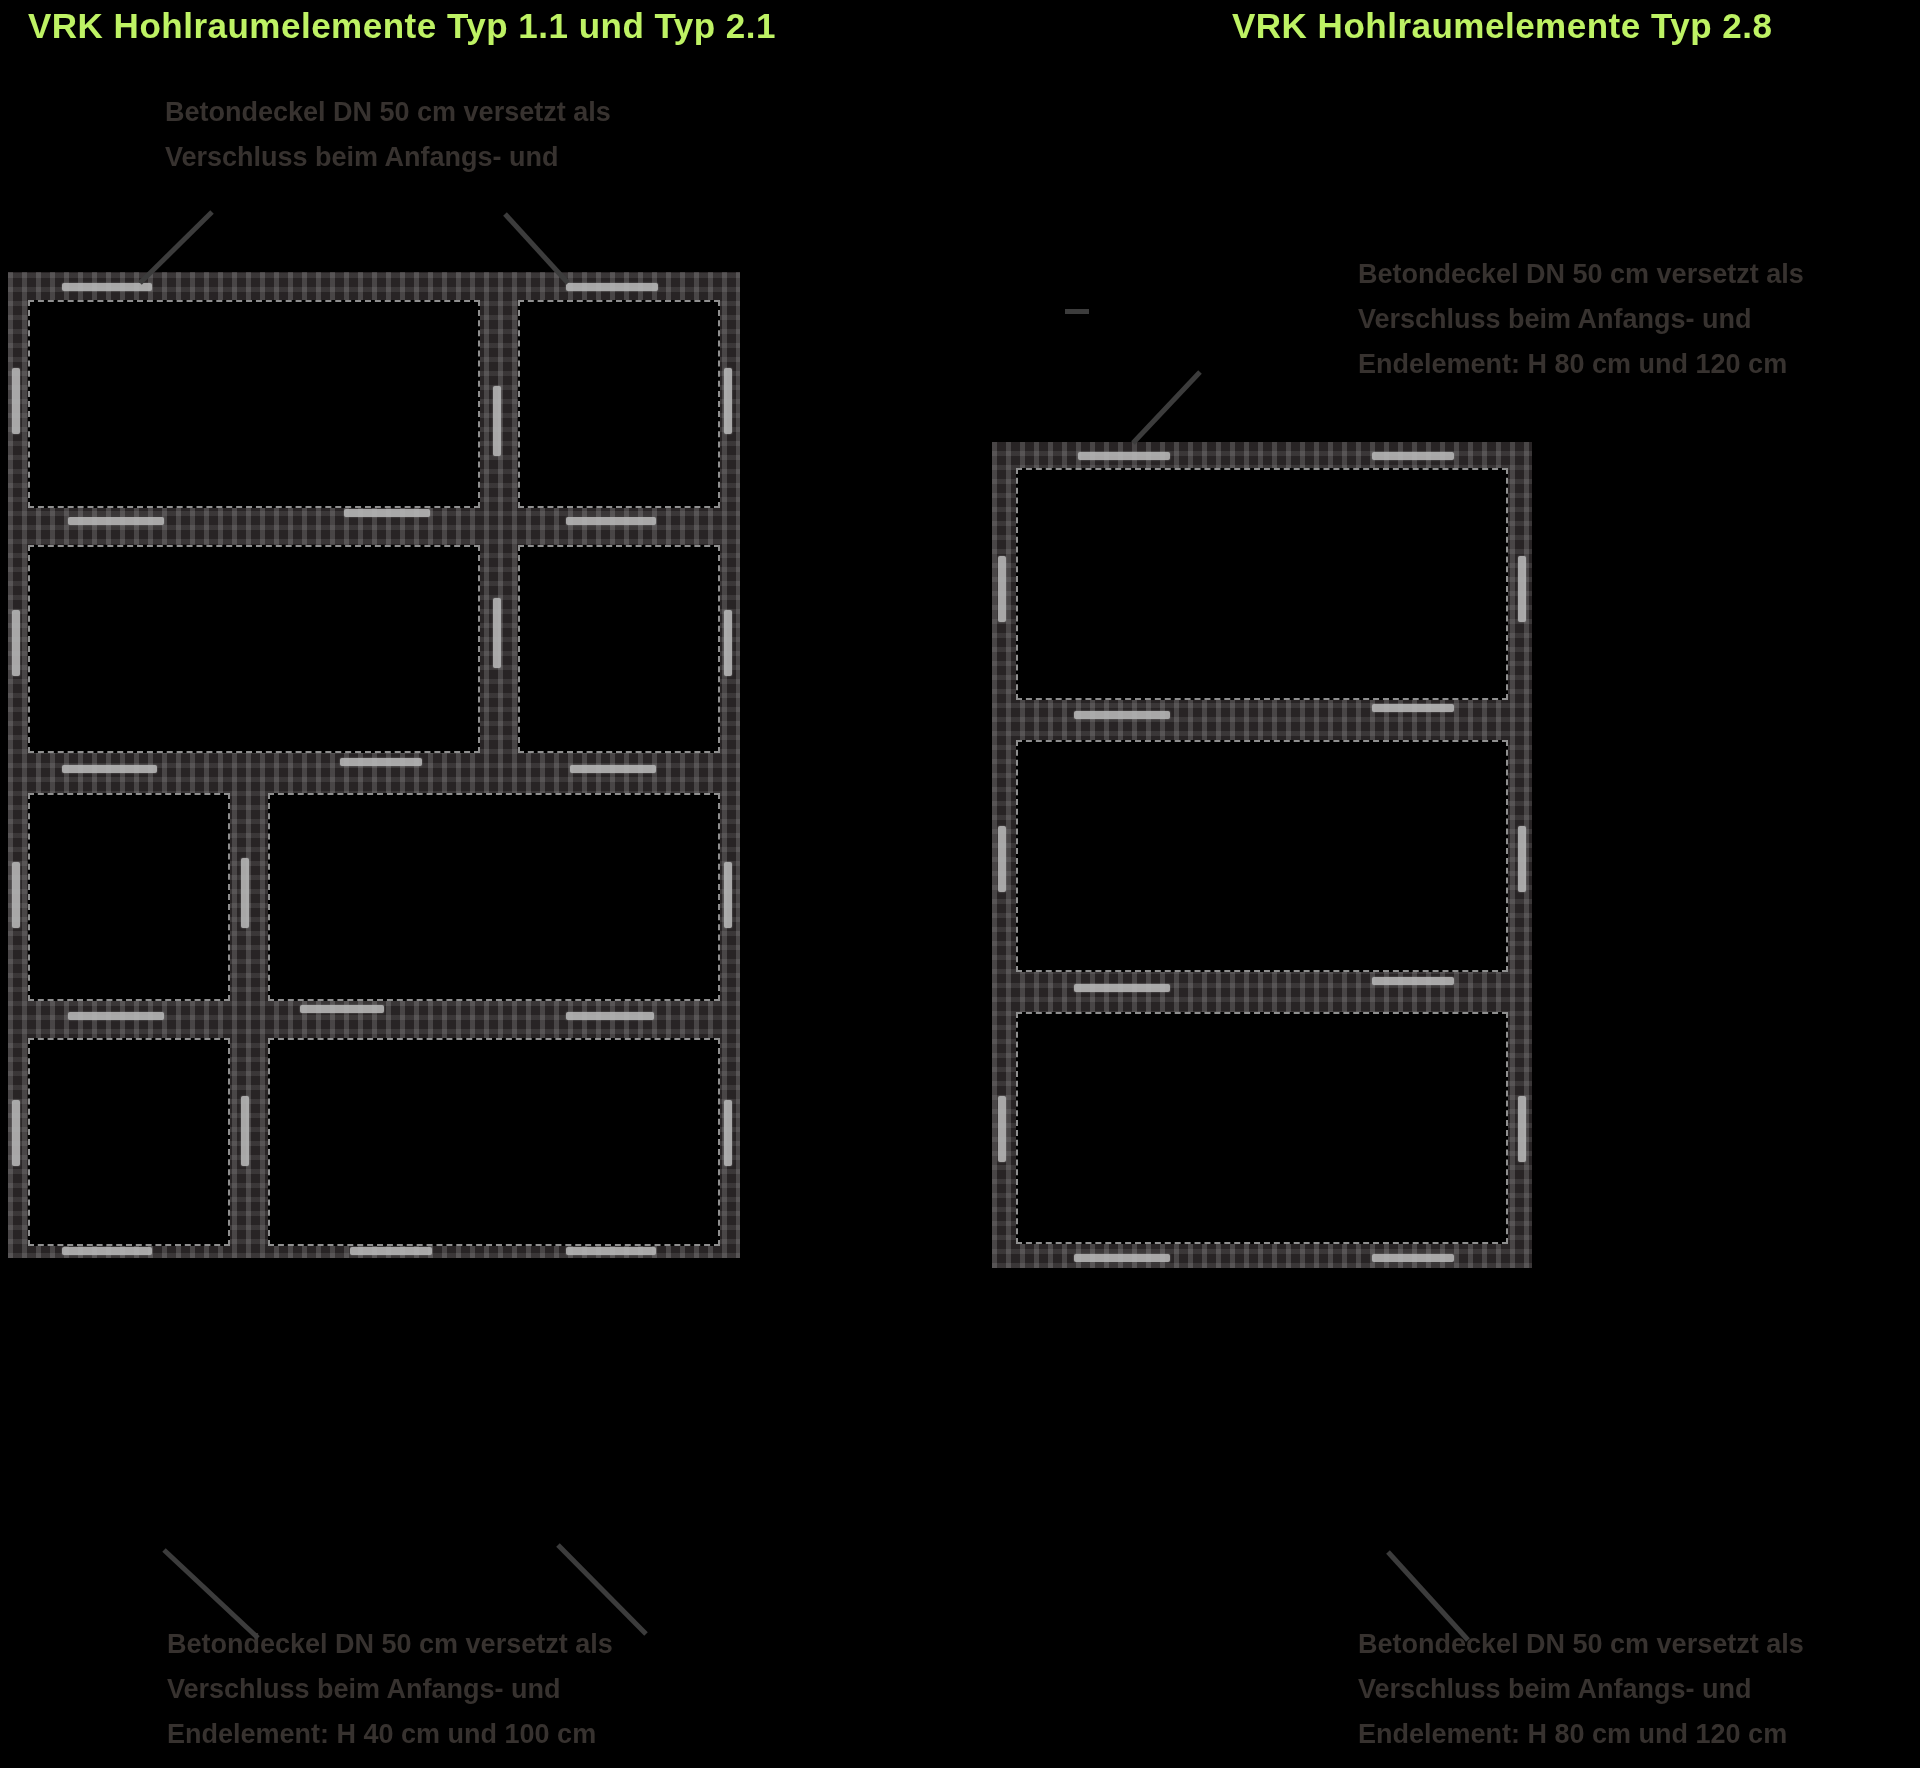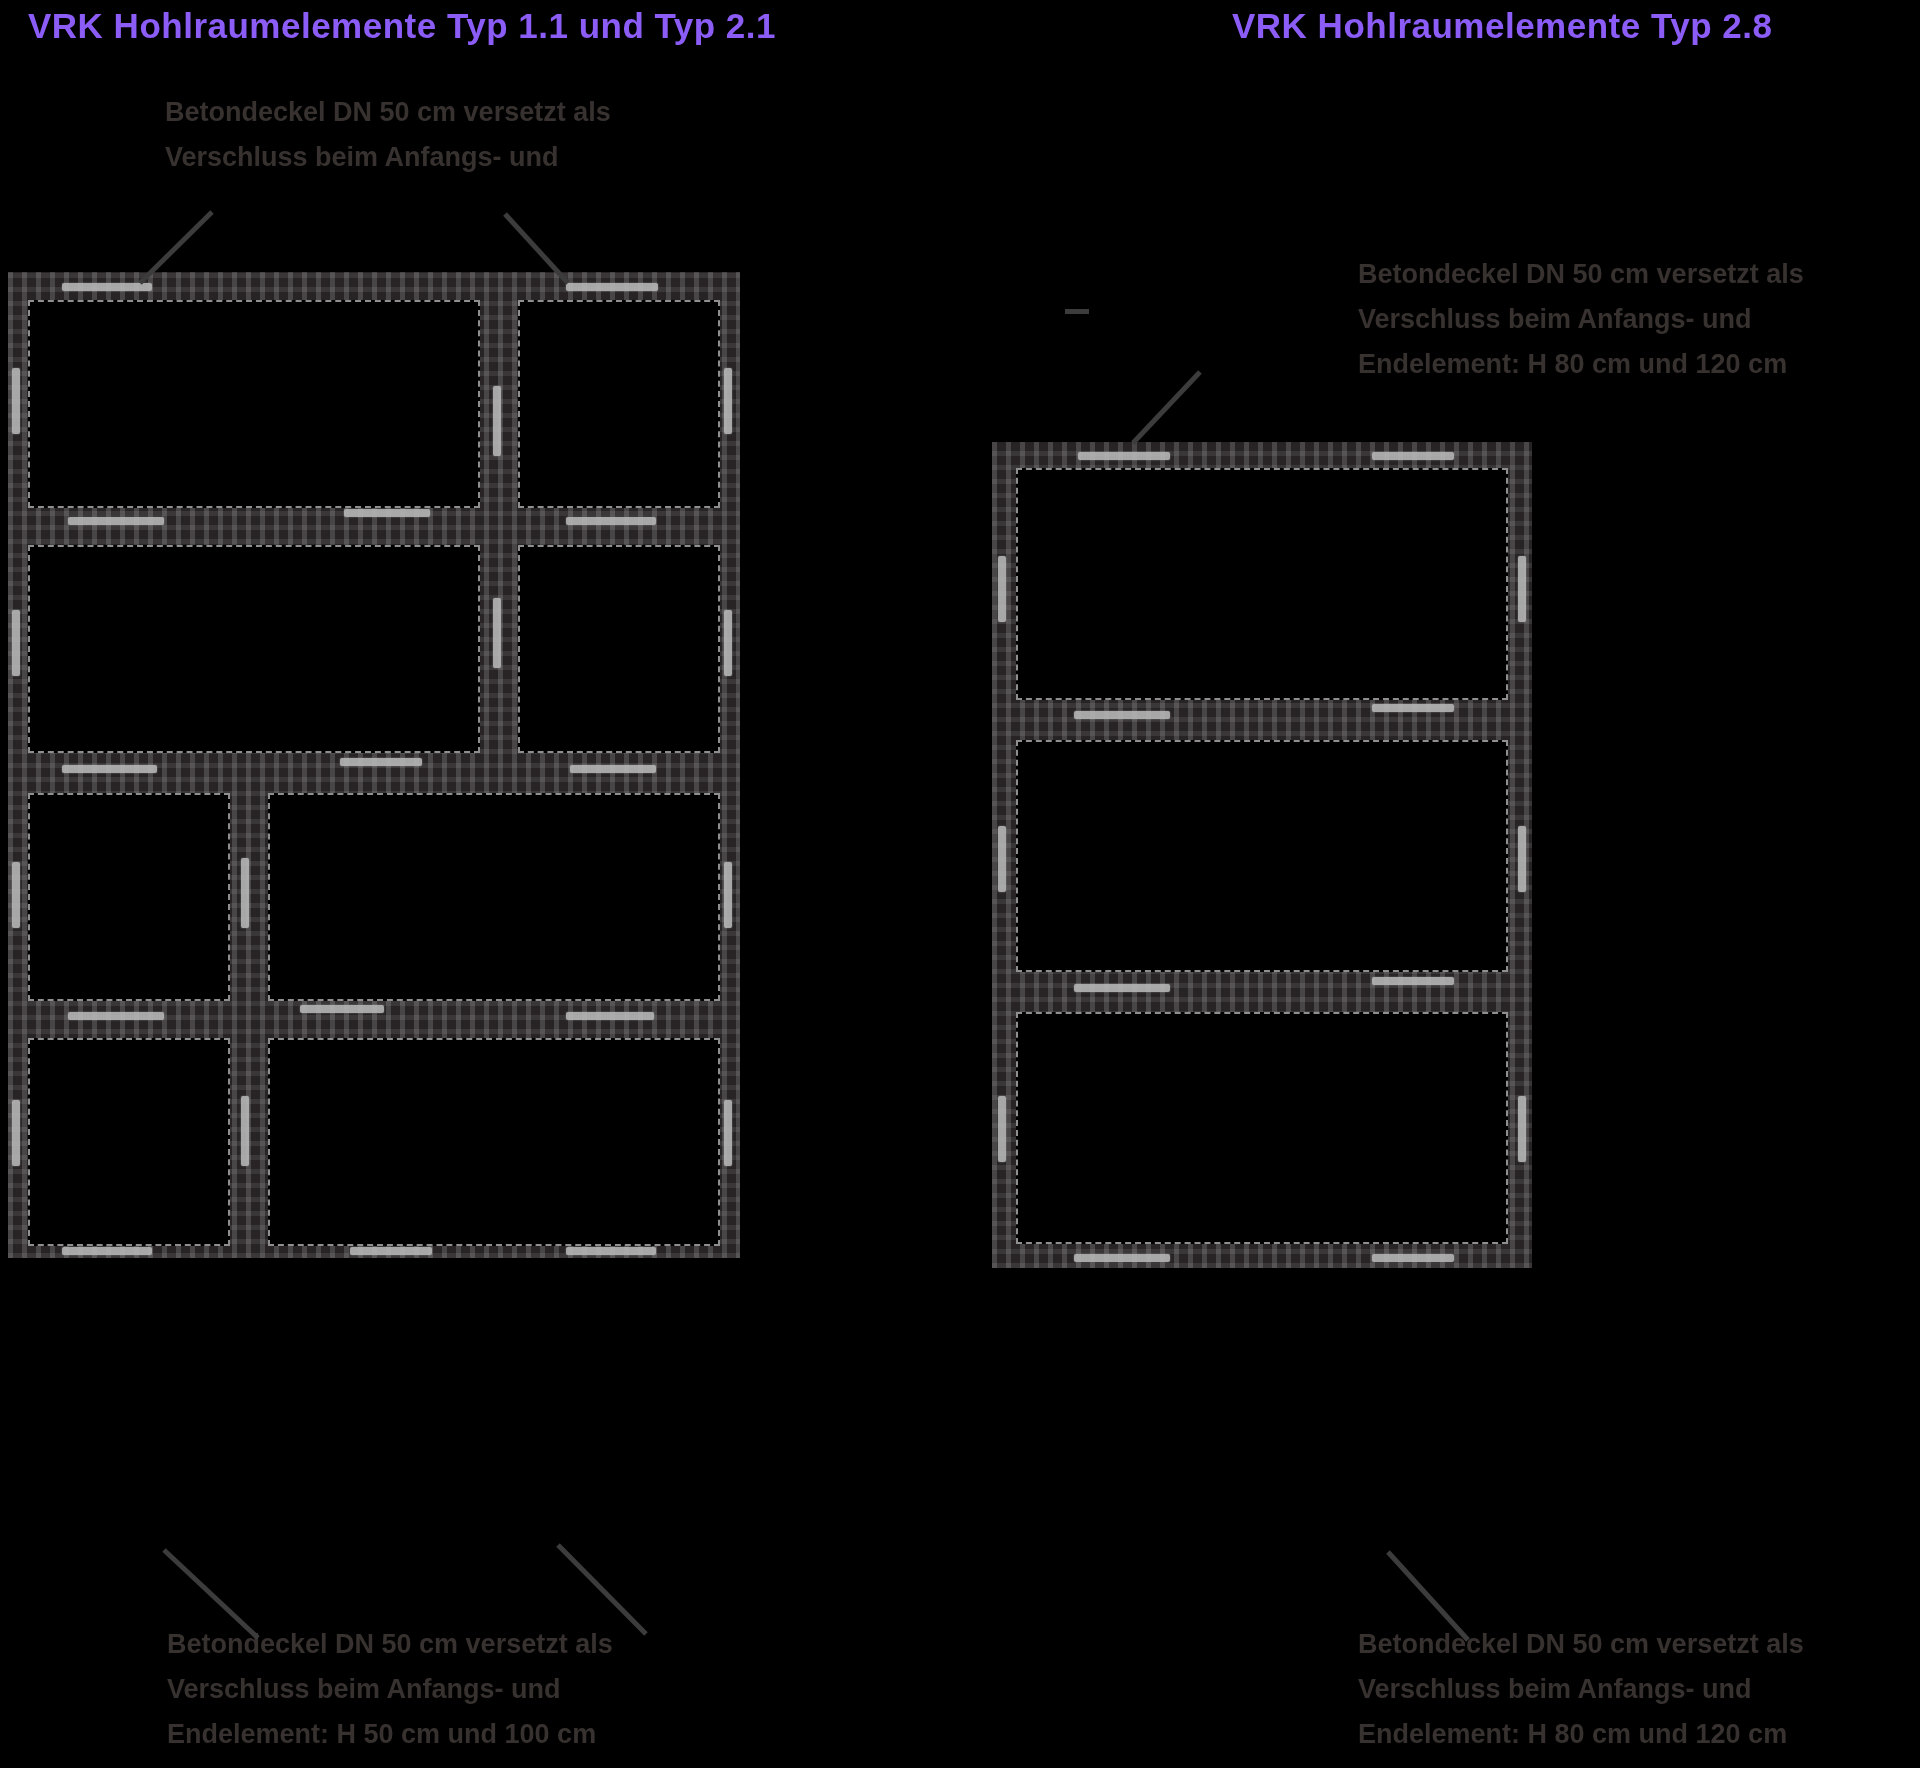--- a/index.html
+++ b/index.html
@@ -7,21 +7,21 @@
     position:relative;
     width:1920px;height:1768px;
     overflow:hidden;
     font-family:"Liberation Sans", sans-serif;
   }
   .title{
     position:absolute;
     font-weight:bold;
     font-size:35px;
     letter-spacing:.5px;
-    color:#8b5cf6;
+    color:#bef264;
     white-space:nowrap;
   }
   .annotation{
     position:absolute;
     font-weight:bold;
     font-size:27px;
     line-height:45px;
     color:#37322f;
     white-space:nowrap;
   }
@@ -65,21 +65,21 @@
 <div class="title" style="left:1232px;top:6px">VRK Hohlraumelemente Typ 2.8</div>
 
 <div class="annotation" style="left:165px;top:90px">
   <span>Betondeckel DN 50 cm versetzt als</span>
   <span>Verschluss beim Anfangs- und</span>
 </div>
 
 <div class="annotation" style="left:167px;top:1622px">
   <span>Betondeckel DN 50 cm versetzt als</span>
   <span>Verschluss beim Anfangs- und</span>
-  <span>Endelement: H 50 cm und 100 cm</span>
+  <span>Endelement: H 40 cm und 100 cm</span>
 </div>
 
 <div class="annotation" style="left:1358px;top:252px">
   <span>Betondeckel DN 50 cm versetzt als</span>
   <span>Verschluss beim Anfangs- und</span>
   <span>Endelement: H 80 cm und 120 cm</span>
 </div>
 
 <div class="annotation" style="left:1358px;top:1622px">
   <span>Betondeckel DN 50 cm versetzt als</span>

